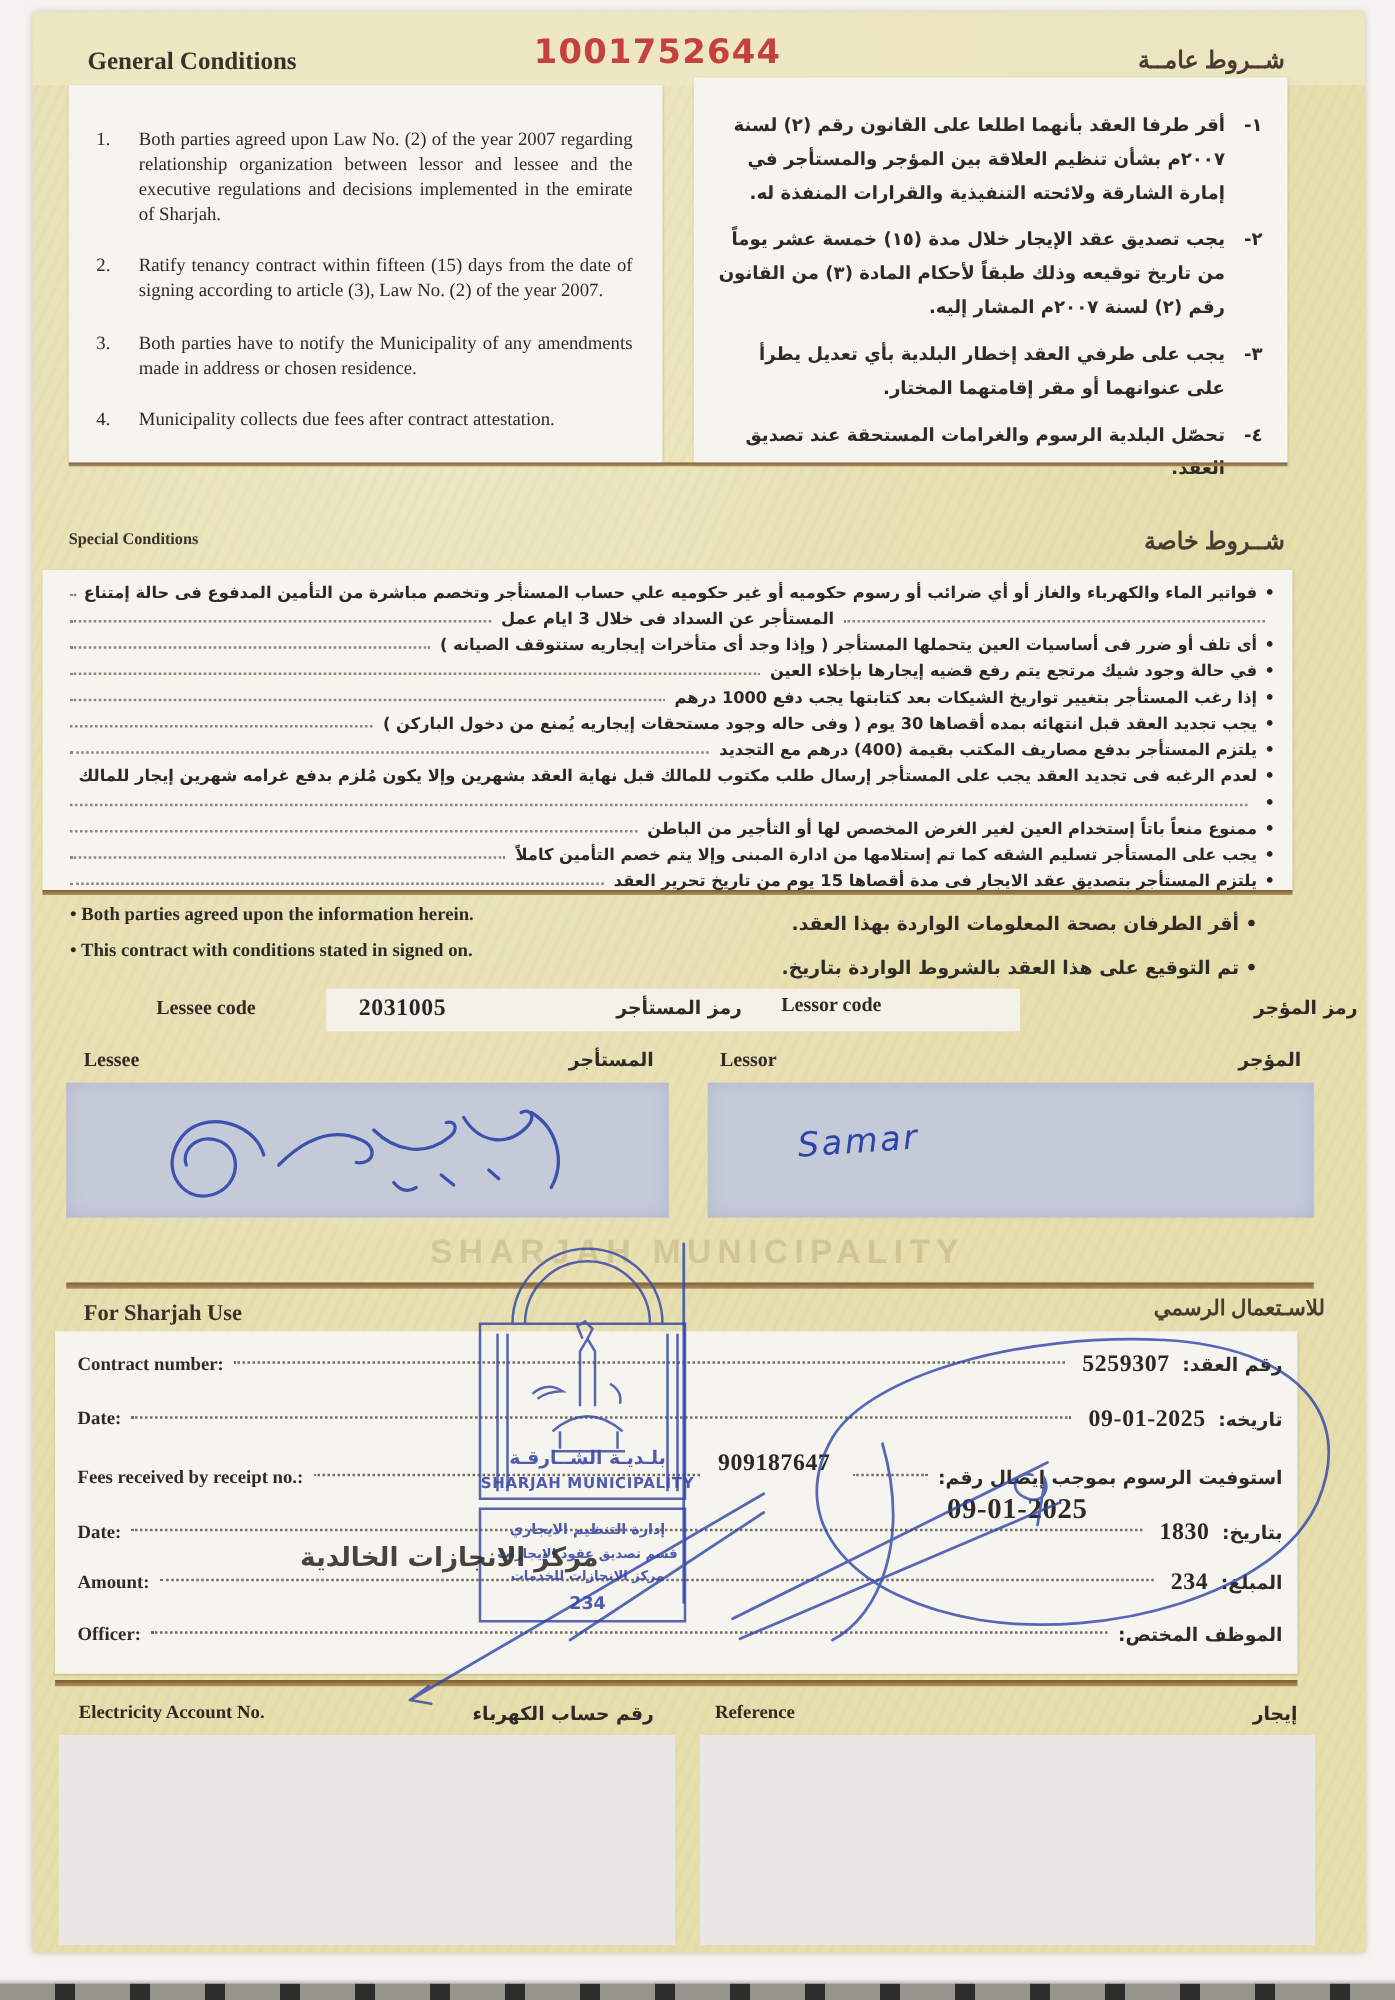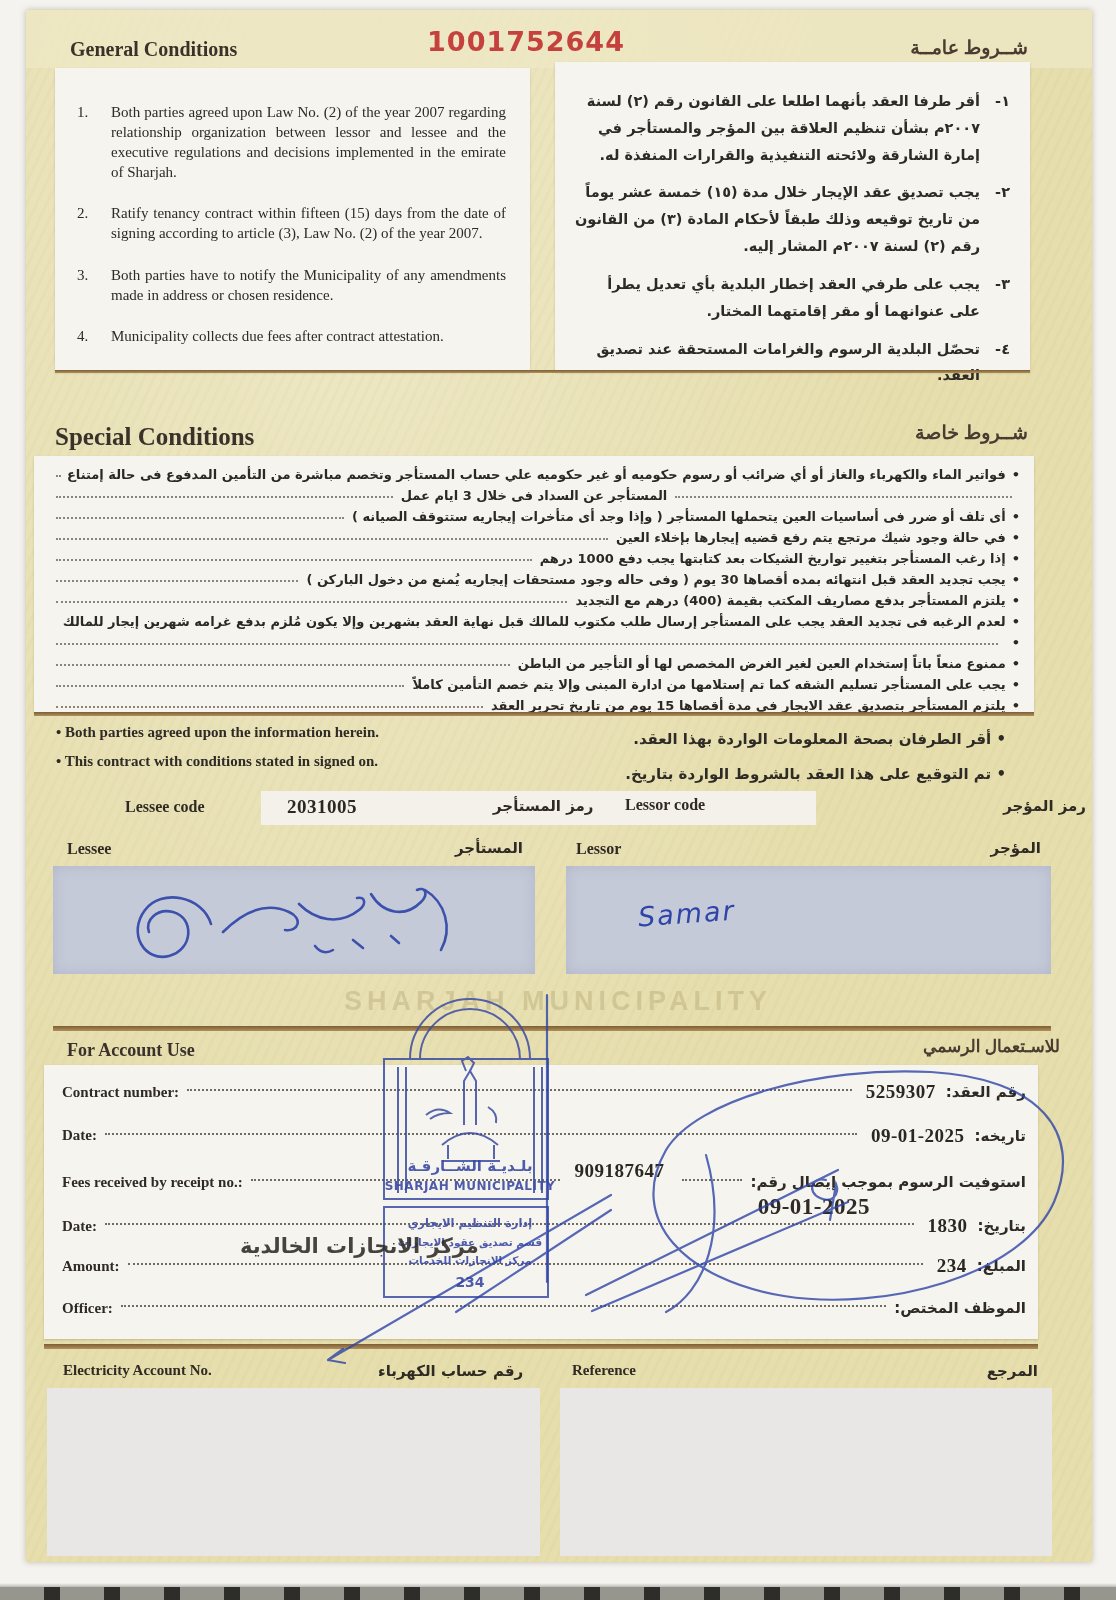--- a/index.html
+++ b/index.html
@@ -104,21 +104,21 @@
           <span class="t">يجب على طرفي العقد إخطار البلدية بأي تعديل يطرأ على عنوانهما أو مقر إقامتهما المختار.</span>
         </div>
         <div class="gc-item">
           <span class="n">٤-</span>
           <span class="t">تحصّل البلدية الرسوم والغرامات المستحقة عند تصديق العقد.</span>
         </div>
       </div>
   </div>
   <div class="rule" style="left:29px;top:360px;width:975px;height:3px;"></div>
 
-  <div class="abs hdr-en" style="left:29px;top:413px;font-size:25px;">Special Conditions</div>
+  <div class="abs hdr-en" style="left:29px;top:413px;font-size:13px;">Special Conditions</div>
   <div class="abs hdr-ar" style="right:64px;top:411px;">شــروط خاصة</div>
   <div class="wbox" style="left:8px;top:446px;width:1000px;height:256px;">
     <div class="sc-list" style="padding:5px 14px 0 14px;" id="sc-list">
         <div class="sc-row">
           <span class="b">•</span>
           <span class="t">فواتير الماء والكهرباء والغاز أو أي ضرائب أو رسوم حكوميه أو غير حكوميه علي حساب المستأجر وتخصم مباشرة من التأمين المدفوع فى حالة إمتناع</span>
           <span class="sc-leader"></span>
         </div>
         <div class="sc-row">
           <span class="sc-leader"></span>
@@ -215,21 +215,21 @@
     </svg>
   </div>
   <div class="sigbox" style="left:540px;top:856px;width:485px;height:108px;">
     <div class="abs" style="left:72px;top:32px;font-family:'DejaVu Sans',sans-serif;font-style:italic;font-size:27px;color:#2e44a8;transform:rotate(-4deg);letter-spacing:2px;">Samar</div>
   </div>
 
   <div class="abs watermark" style="left:318px;top:976px;">SHARJAH MUNICIPALITY</div>
 
   <div class="rule" style="left:27px;top:1016px;width:998px;height:5px;"></div>
 
-  <div class="abs hdr-en" style="left:41px;top:1030px;font-size:18px;">For Account Use</div>
+  <div class="abs hdr-en" style="left:41px;top:1030px;font-size:18px;">For Sharjah Use</div>
   <div class="abs hdr-ar" style="right:32px;top:1026px;font-size:17px;">للاسـتعمال الرسمي</div>
 
   <div class="wbox" style="left:18px;top:1055px;width:994px;height:274px;">
     <div id="off-rows" style="padding-top:8px;">
         <div class="off-row" style="height: 42px;">
           <span class="off-lab">Contract number:</span>
           <span class="off-leader"></span>
           <span class="off-val">5259307</span>
           <span class="off-ar">رقم العقد:</span>
         </div>
@@ -305,20 +305,20 @@
       <path d="M 680 1145 C 702 1222 678 1282 640 1302"></path>
       <path d="M 800 1170 c -14 -4 -20 12 -6 18 c 12 6 20 -4 16 -14 l -6 36"></path>
       <path d="M 585 1185 L 302 1350 M 302 1350 l 15 -11 M 302 1350 l 17 3"></path>
       <path d="M 430 1302 L 585 1200"></path>
     </g>
   </svg>
 
   <div class="abs lbl" style="left:37px;top:1352px;font-size:15px;">Electricity Account No.</div>
   <div class="abs lbl-ar" style="left:352px;top:1352px;">رقم حساب الكهرباء</div>
   <div class="abs lbl" style="left:546px;top:1352px;font-size:15px;">Reference</div>
-  <div class="abs lbl-ar" style="right:54px;top:1352px;">المرجع</div>
+  <div class="abs lbl-ar" style="right:54px;top:1352px;">إيجار</div>
 
   <div class="wbox" style="left:21px;top:1378px;width:493px;height:168px;background:#e9e7e5;box-shadow:none;"></div>
   <div class="wbox" style="left:534px;top:1378px;width:492px;height:168px;background:#e9e7e5;box-shadow:none;"></div>
 </div>
 
 <div class="comb-shadow"></div>
 <div class="comb"></div>
 
 </body></html>

